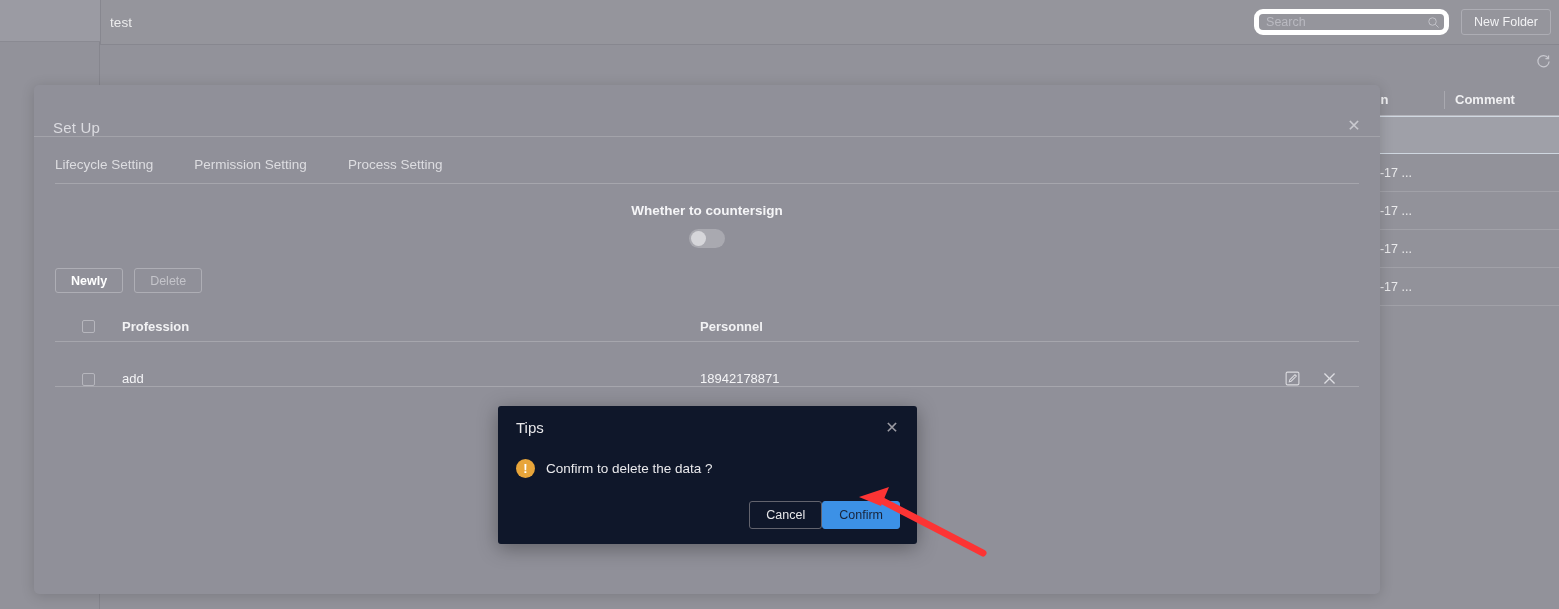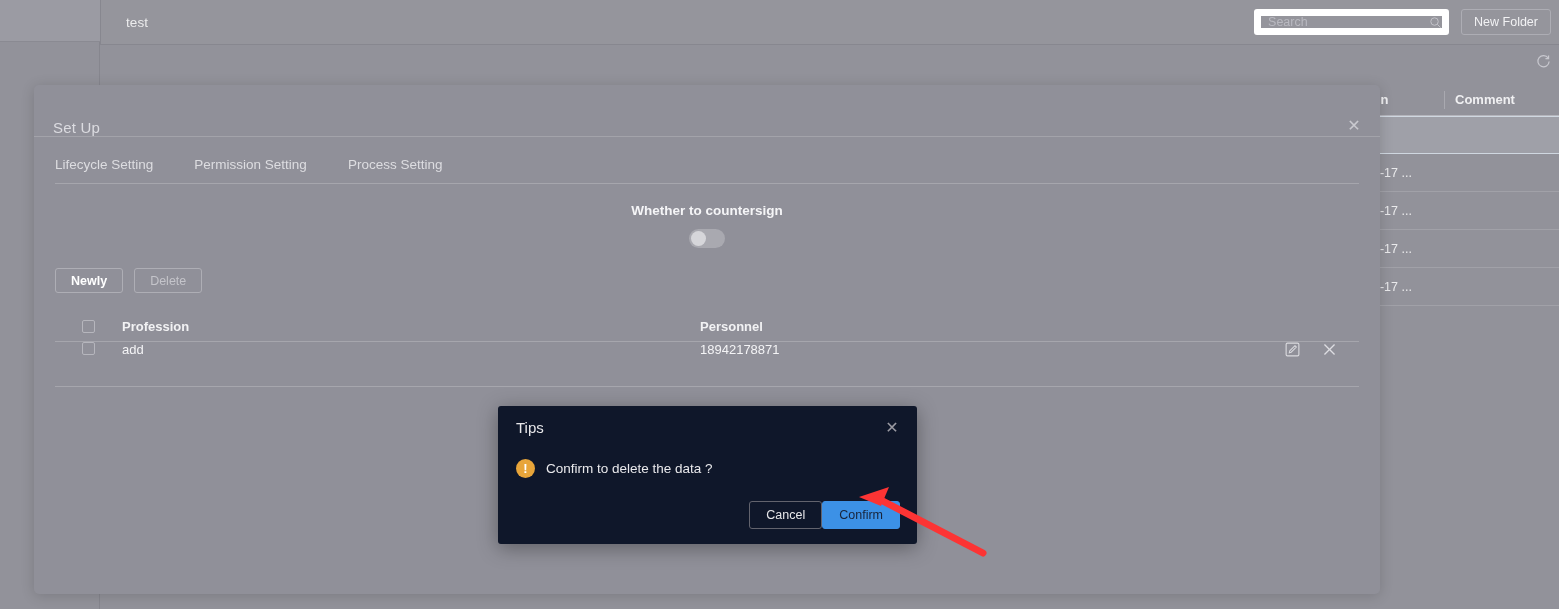--- a/index.html
+++ b/index.html
@@ -22,28 +22,28 @@
     position: absolute; left: 0; top: 42px; width: 100px; height: 567px;
     background: #92929a; border-right: 1px solid #86868e;
   }
   .bg-topbar {
     position: absolute; left: 100px; top: 0; width: 1459px; height: 45px;
     background: #95959c; border-bottom: 1px solid #87878f;
     border-left: 1px solid #87878f;
     display: flex; align-items: center;
   }
   .bg-topbar-title {
-    margin-left: 25px; font-size: 13.5px; color: #ececed; letter-spacing: .1px;
+    margin-left: 9px; font-size: 13.5px; color: #ececed; letter-spacing: .1px;
   }
   .bg-topbar-right {
     margin-left: auto; display: flex; align-items: center; gap: 12px;
     padding-right: 8px;
   }
   .search-box {
-    width: 195px; height: 26px; border: 7px solid #ffffff; border-radius: 3px;
+    width: 195px; height: 26px; border: 5px solid #ffffff; border-radius: 9px;
     display: flex; align-items: center; padding: 0 7px; background: transparent;
   }
   .search-box input {
     flex: 1; border: 0; outline: 0; background: transparent;
     font-family: "Liberation Sans", sans-serif;
     font-size: 12.5px; color: #dcdce0;
   }
   .search-box input::placeholder { color: #b9b9c0; }
   .search-icon { width: 13px; height: 13px; opacity: .75; flex-shrink: 0; }
   .new-folder-btn {
@@ -134,21 +134,21 @@
   .sm-btn.muted-text { color: #c4c4ca; }
 
   
   .dtable { margin-top: 19px; }
   .dt-head {
     display: flex; align-items: center; height: 30px;
     font-size: 13px; font-weight: bold; color: #f2f2f4;
     border-bottom: 1px solid #a6a6ad;
   }
   .dt-row {
-    display: flex; align-items: flex-start; height: 45px;
+    display: flex; align-items: flex-end; height: 45px;
     font-size: 13px; color: #f4f4f6;
     border-bottom: 1px solid #a6a6ad;
   }
   .col-check { width: 67px; display: flex; justify-content: center; }
   .col-prof  { width: 578px; }
   .col-pers  { flex: 1; }
   .col-act   { width: 120px; display: flex; align-items: center; gap: 22px;
                justify-content: flex-end; padding-right: 22px; }
   .chk {
     width: 13px; height: 13px; border: 1px solid #b6b6bd; border-radius: 2px;

